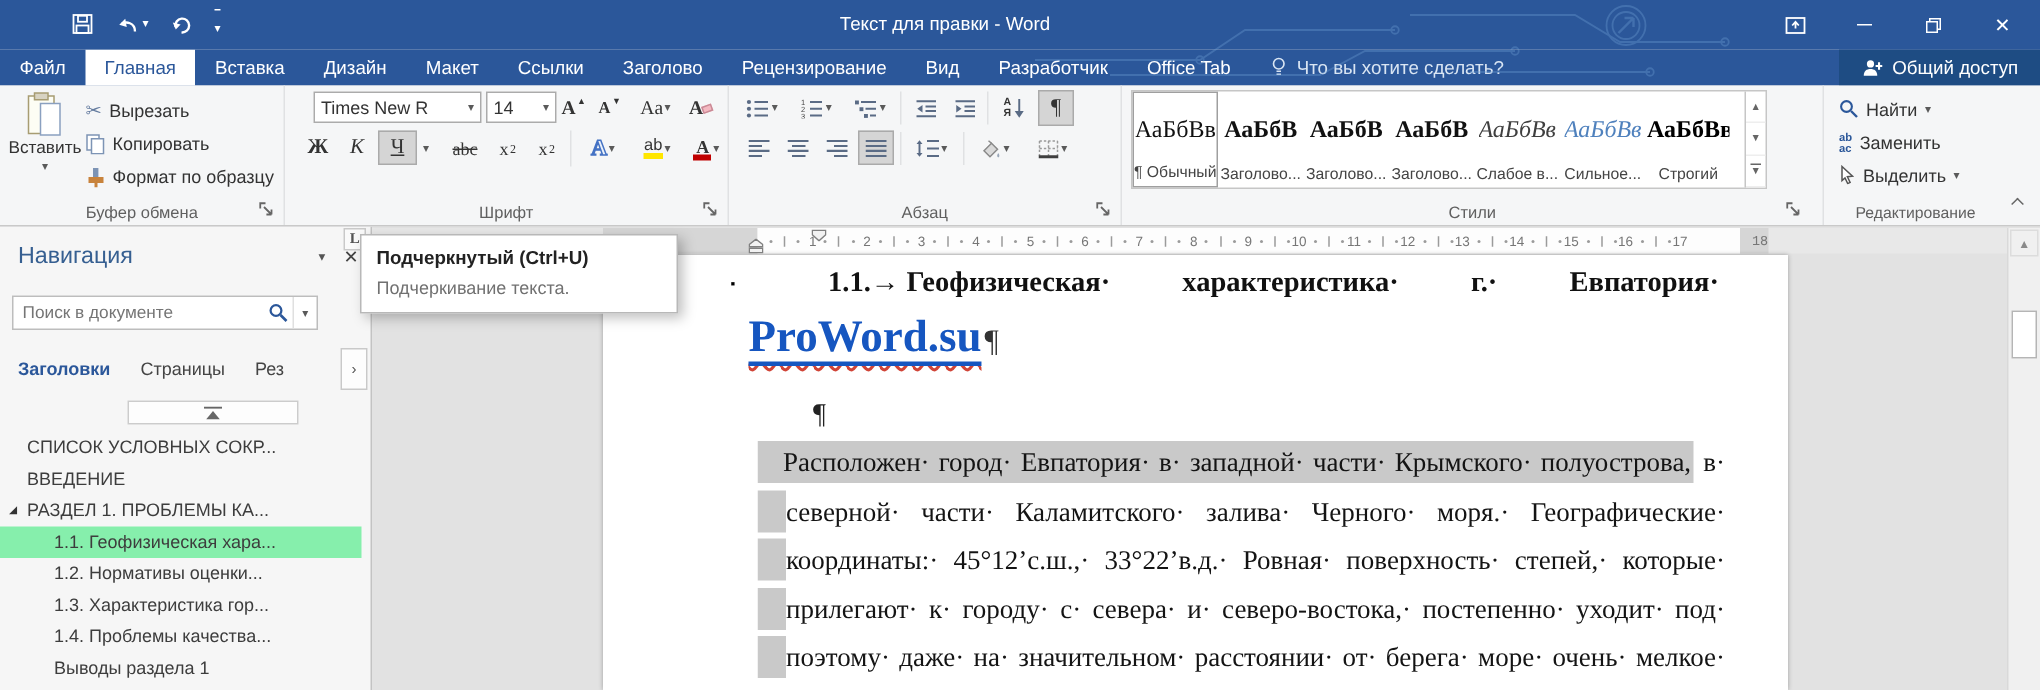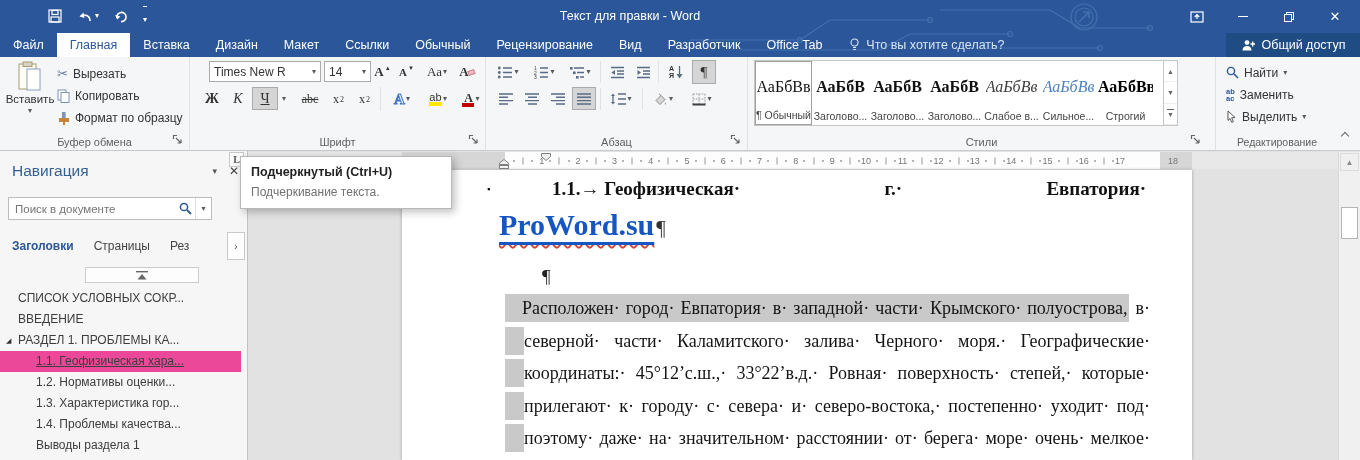--- a/index.html
+++ b/index.html
@@ -82,21 +82,21 @@
   .nav-search .sdd{width:16px;display:flex;align-items:center;justify-content:center;border-left:1px solid #e0e0e0;height:100%;}
   .nav-tabs{position:absolute;top:88px;left:12px;display:flex;gap:20px;font-size:12px;color:#444;}
   .nav-tab.active{color:#2b579a;font-weight:bold;}
   .nav-more{position:absolute;top:81px;right:2px;width:18px;height:28px;background:#fdfdfd;border:1px solid #c9c9c9;
             display:flex;align-items:center;justify-content:center;font-size:10px;color:#555;}
   .collapse-btn{position:absolute;top:116px;left:85px;width:114px;height:16px;background:#fdfdfd;border:1px solid #ccc;
                 display:flex;align-items:center;justify-content:center;}
   .nav-items{position:absolute;top:137px;left:0;right:6px;}
   .nav-item{height:21px;line-height:21px;position:relative;color:#3d3d3d;font-size:12px;padding-left:18px;white-space:nowrap;overflow:hidden;}
   .nav-item.l2{padding-left:36px;}
-  .nav-item.selected{background:#ec4899;text-decoration:underline;}
+  .nav-item.selected{background:#86efac;}
   .nav-item .tri{position:absolute;left:6px;top:0;font-size:7px;color:#333;}
 
   
   .docarea{position:absolute;left:228px;top:151px;right:0;bottom:0;background:#e2e2e2;}
   .hruler{position:absolute;left:0;top:1px;right:22px;height:17px;background:#e8e8e8;}
   .hseg{position:absolute;top:0;height:17px;}
   .hm{background:#d6d6d6;}
   .hnum-solo{position:absolute;top:50%;transform:translateY(-50%);font-size:9px;color:#767676;}
   .hwhite{background:#fdfdfd;display:flex;overflow:hidden;}
   .hc{position:relative;flex:0 0 36.3px;height:100%;}
@@ -207,21 +207,21 @@
 
   <div class="tabrow">
     <div class="tabs">
 
     <div class="tab">Файл</div>
         <div class="tab active">Главная</div>
         <div class="tab">Вставка</div>
         <div class="tab">Дизайн</div>
         <div class="tab">Макет</div>
         <div class="tab">Ссылки</div>
-        <div class="tab">Обычный</div>
+        <div class="tab">Заголово</div>
         <div class="tab">Рецензирование</div>
         <div class="tab">Вид</div>
         <div class="tab">Разработчик</div>
         <div class="tab">Office Tab</div>
       </div>
     <div class="tellme">
       <svg width="11" height="14" viewBox="0 0 11 14">
           <g fill="none" stroke="#d9e5f3" stroke-width="1.1">
             <circle cx="5.5" cy="4.5" r="3.5"></circle>
             <path d="M4 9.5 h3 M4 11.5 h3"></path>
@@ -751,21 +751,21 @@
             <i class="ht q" style="left:75%;"></i>
             <b class="hnum">16</b>
           </span>
           <span class="hc">
             <i class="ht q" style="left:25%;"></i>
             <i class="ht h" style="left:50%;"></i>
             <i class="ht q" style="left:75%;"></i>
             <b class="hnum">17</b>
           </span>
         </div>
-      <div class="hseg hm" style="left:932px;width:32px;">
+      <div class="hseg hm" style="left:932px;width:19px;font-family:Liberation Mono, monospace;">
         <span class="hnum-solo" style="left:8px;">18</span>
       </div>
       <svg class="marker" style="left:313px;top:1px;" width="10" height="8" viewBox="0 0 10 8">
           <path d="M0.5 0.5 h9 v3 L5 7.5 L0.5 3.5 Z" fill="#f2f2f2" stroke="#808080"></path>
         </svg>
       <svg class="marker" style="left:271px;top:7px;" width="10" height="10" viewBox="0 0 10 10">
           <path d="M0.5 4 L5 0.5 L9.5 4 V5.5 H0.5 Z" fill="#f2f2f2" stroke="#808080"></path>
           <rect x="0.5" y="6.5" width="9" height="3" fill="#f2f2f2" stroke="#808080"></rect>
         </svg>
     </div>
@@ -819,20 +819,21 @@
           <span class="vnum">12</span>
           <i class="vt q" style="top:13px;"></i>
         </div>
       </div>
 
     <div class="page">
       <span class="doc-bullet">▪</span>
       <div class="heading">
 
       <span>1.1.→ Геофизическая·</span>
+          <span>характеристика·</span>
           <span>г.·</span>
           <span>Евпатория·</span>
         </div>
       <div class="brandline">
         <span class="squig"><span class="brand">ProWord.su</span></span><span class="brand-mark">¶</span>
       </div>
       <div class="emptymark">¶</div>
       <div class="bodyblock">
 
       <div class="bline">

